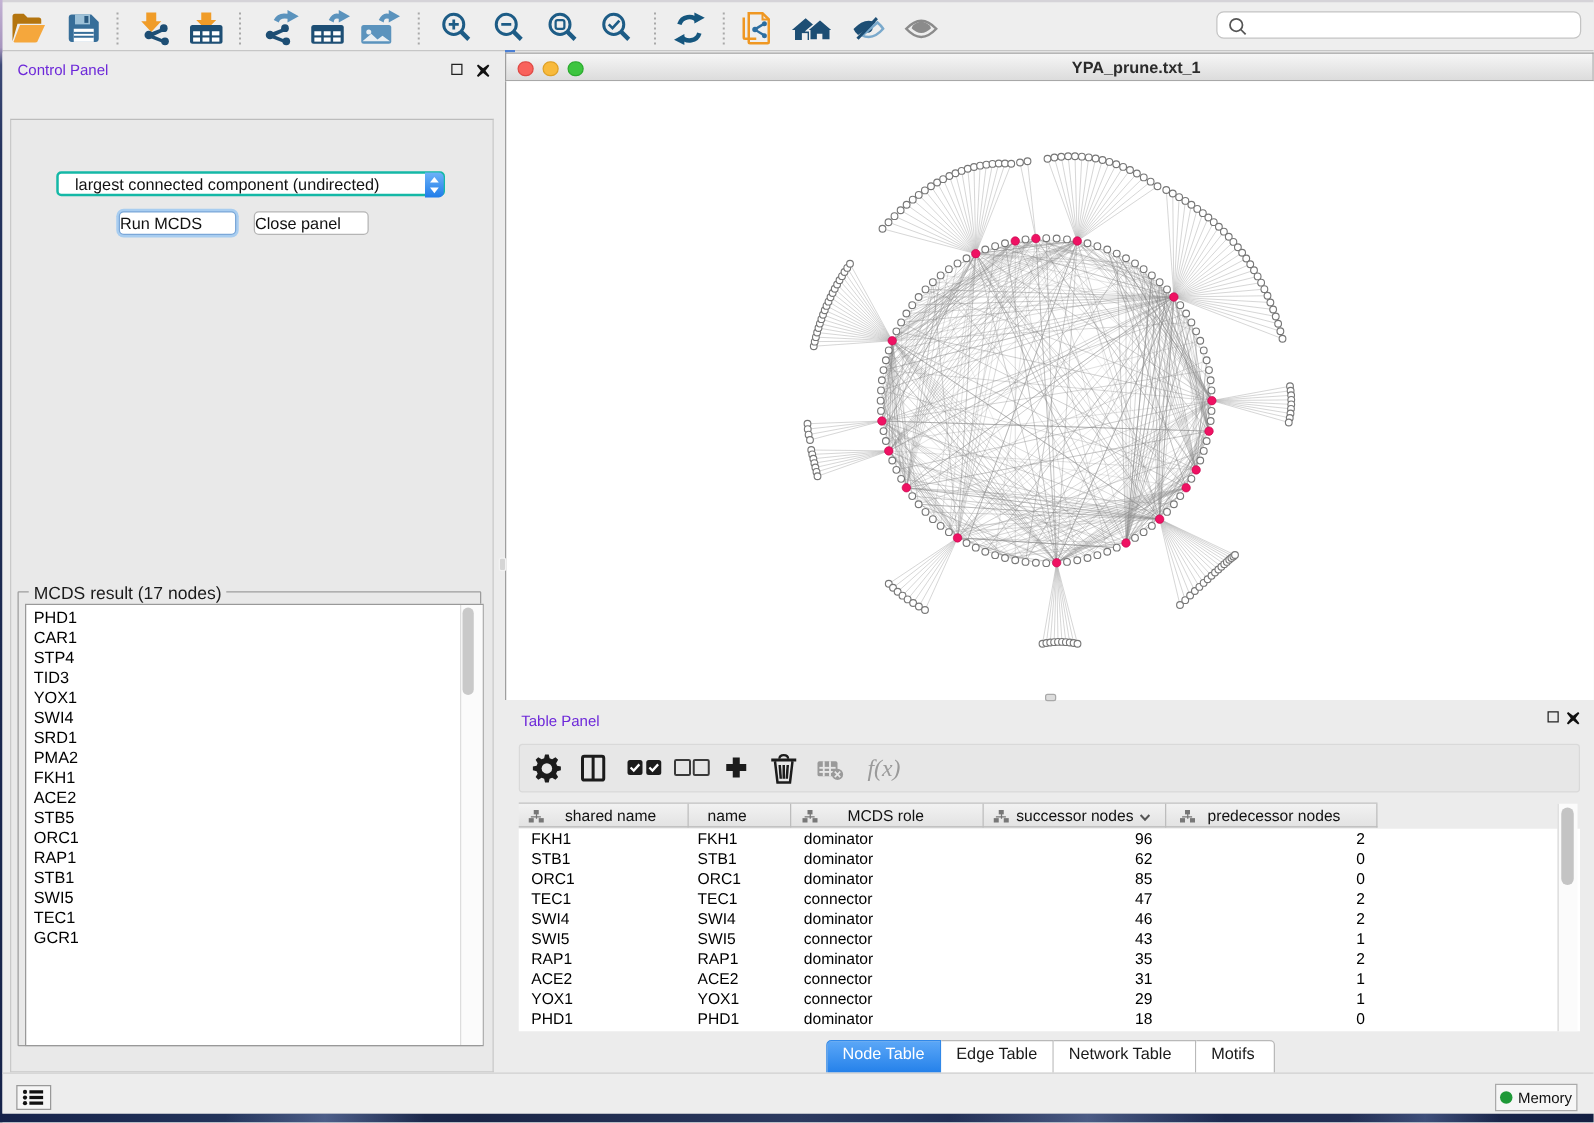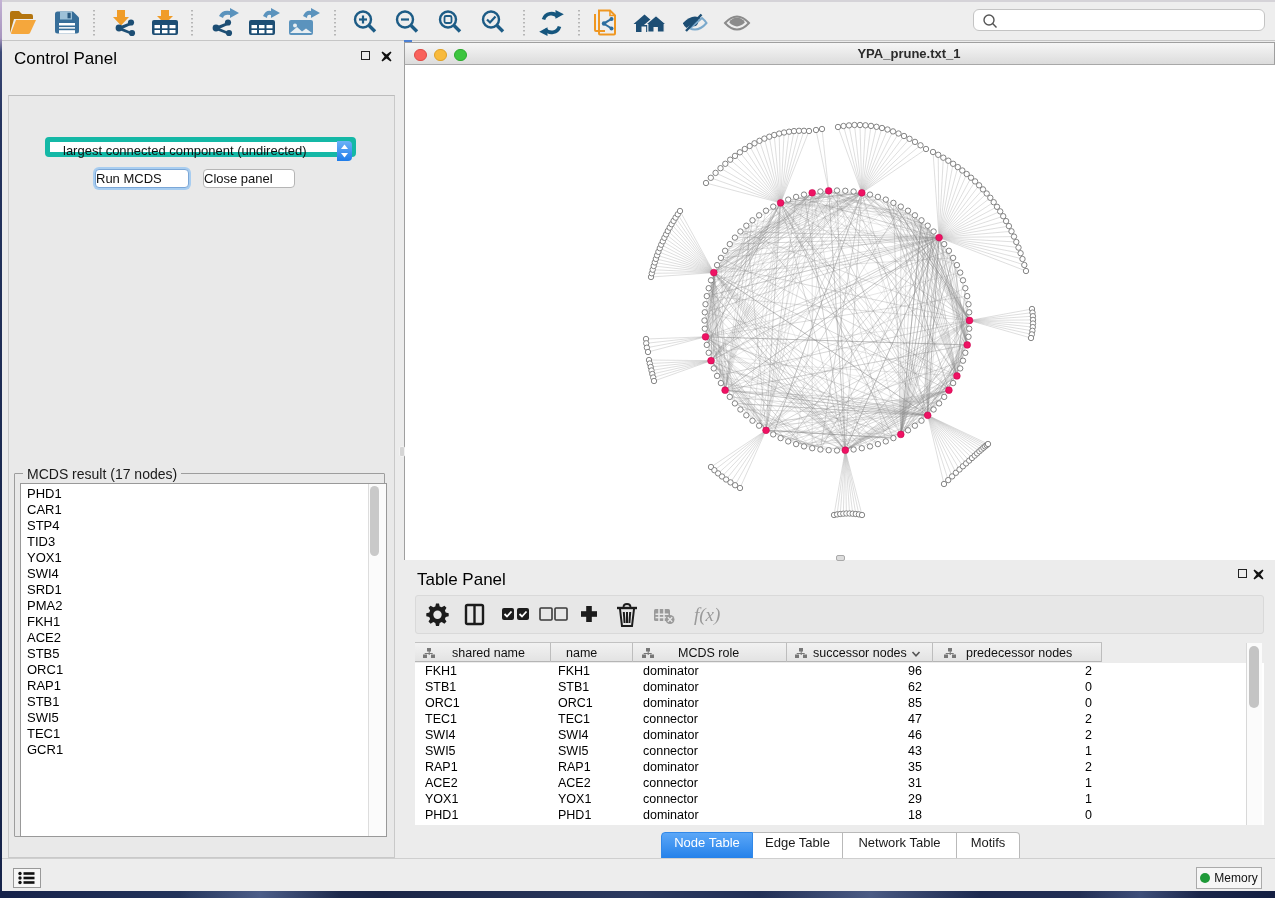--- a/index.html
+++ b/index.html
@@ -2,47 +2,47 @@
 <html><head><meta charset="utf-8"><style>
 *{margin:0;padding:0;box-sizing:border-box}
 html,body{width:1275px;height:898px;overflow:hidden}
 body{position:relative;font-family:"Liberation Sans",sans-serif;background:#ececec;font-size:13px;color:#1a1a1a}
 .abs{position:absolute}
 .topline{left:0;top:0;width:1275px;height:2px;background:#d5d3d8}
 .leftedge{left:0;top:0;width:2px;height:898px;background:linear-gradient(#c3b2d4 0px,#a795be 38px,#3c4a77 52px,#25345f 120px,#1b2950 55%,#16234a 100%)}
 .toolbar{left:2px;top:2px;width:1273px;height:39px;background:#eeeeee;border-bottom:1px solid #c6c6c6}
 .searchbox{position:absolute;left:973px;top:9px;width:292px;height:22px;background:#fff;border:1px solid #c4c4c4;border-radius:6px}
 .lpanel{left:2px;top:42px;width:402px;height:816px;background:#ececec}
-.ptitle{position:absolute;font-size:17px;color:#000000}
+.ptitle{position:absolute;font-size:12px;color:#6d28d9}
 .winbtn-sq{position:absolute;width:9px;height:9px;border:1.6px solid #222}
 .tabs{position:absolute;display:flex;height:21px}
 .tab{height:21px;line-height:20px;text-align:center;background:#fff;border:1px solid #b9b9b9;border-left:none;font-size:13px;color:#222;padding:0 13px}
 .tab.first{border-left:1px solid #b9b9b9;border-radius:4px 0 0 4px}
 .tab.last{border-radius:0 4px 4px 0}
 .tab.sel{background:linear-gradient(#5ba7f7,#1c7be8);color:#fff;border-color:#3188e8}
 .cpane{position:absolute;left:6px;top:53px;width:387px;height:763px;background:#e9e9e9;border:1px solid #c9c9c9;border-top:1px solid #bcbcbc}
-.combo{position:absolute;left:43px;top:95px;width:311px;height:20px;background:#fff;border:5px solid #14b8a6;border-radius:4px;font-size:13px;line-height:18px;padding-left:13px;color:#111}
+.combo{position:absolute;left:43px;top:95px;width:311px;height:20px;background:#fff;border:2px solid #14b8a6;border-radius:4px;font-size:13px;line-height:18px;padding-left:13px;color:#111}
 .combo .step{position:absolute;right:-1px;top:-1px;width:15px;height:20px;border-radius:0 4px 4px 0;background:linear-gradient(#6db2f8,#1f7ce9)}
 .btn{position:absolute;height:19px;background:#fff;border:1px solid #b5b5b5;border-radius:4px;font-size:13px;text-align:left;color:#111}
 .grp{position:absolute;left:12px;width:371px;height:371px;border:1px solid #9d9d9d;border-radius:1px}
 .grp .lbl{position:absolute;left:8px;top:-8px;background:#e9e9e9;padding:0 4px;font-size:14px}
 .grp .list{position:absolute;left:5px;top:9px;width:367px;height:354px;background:#fff;border:1px solid #999;font-size:13px;line-height:16px;padding:2px 0 0 6px;color:#000}
 .grp .sb{position:absolute;left:353px;top:10px;width:18px;height:352px;background:#fbfbfb;border-left:1px solid #ddd}
 .grp .sbth{position:absolute;left:1px;top:2px;width:9px;height:70px;background:#c9c9c9;border-radius:5px}
 .netwin{left:404px;top:42px;width:871px;height:518px;background:#fff}
 .nettitle{position:absolute;left:0;top:0;width:871px;height:23px;background:linear-gradient(#f6f6f6,#dcdcdc);border:1px solid #9f9f9f;border-bottom:1px solid #a8a8a8}
 .tl{position:absolute;top:5.5px;width:12.5px;height:12.5px;border-radius:50%}
 .netcanvas{position:absolute;left:0;top:23px;width:871px;height:495px;background:#fff;border-left:1px solid #9f9f9f}
 .hsplit{left:404px;top:560px;width:871px;height:5px;background:#ececec}
 .tpanel{left:404px;top:565px;width:871px;height:293px;background:#ececec}
 .ttool{position:absolute;left:11px;top:30px;width:849px;height:39px;background:#e7e7e7;border:1px solid #d9d9d9;border-radius:3px}
 .thead{position:absolute;left:11px;top:77px;width:692px;height:20px;background:linear-gradient(#f2f2f2,#e3e3e3);border-top:1px solid #c2c2c2;border-bottom:1px solid #b5b5b5}
 .tbody{position:absolute;left:11px;top:98px;width:849px;height:162px;background:#fff}
 .trow{position:absolute;height:16px;font-size:12.5px;line-height:16px;color:#000;white-space:pre}
-.btab{height:31px;line-height:20px;background:#fff;border:1px solid #b9b9b9;border-left:none;text-align:center;font-size:13px;padding:0 12px}
+.btab{height:31px;line-height:20px;background:#fff;border:1px solid #b9b9b9;border-left:none;font-size:13px;padding:0 12px}
 .statusbar{left:2px;top:858px;width:1273px;height:33px;background:#ededed;border-top:1px solid #cfcfcf}
 .memory{position:absolute;right:13px;top:8px;width:66px;height:22px;background:#f6f6f6;border:1px solid #aaa;font-size:12px;line-height:20px;text-align:center;color:#111}
 .listbtn{position:absolute;left:11px;top:9px;width:28px;height:20px;background:#f6f6f6;border:1px solid #999}
 .desktop{left:0;top:891px;width:1275px;height:7px;background:linear-gradient(90deg,#16224a,#24355c 15%,#1a2547 30%,#2c3a60 50%,#18254c 70%,#232f55 85%,#141f42)}
 svg{display:block}
 </style></head><body>
 
 <div class="abs topline"></div>
 <div class="abs toolbar"></div>
 <svg class="abs" style="left:0;top:2px" width="1275" height="39" xmlns="http://www.w3.org/2000/svg">

